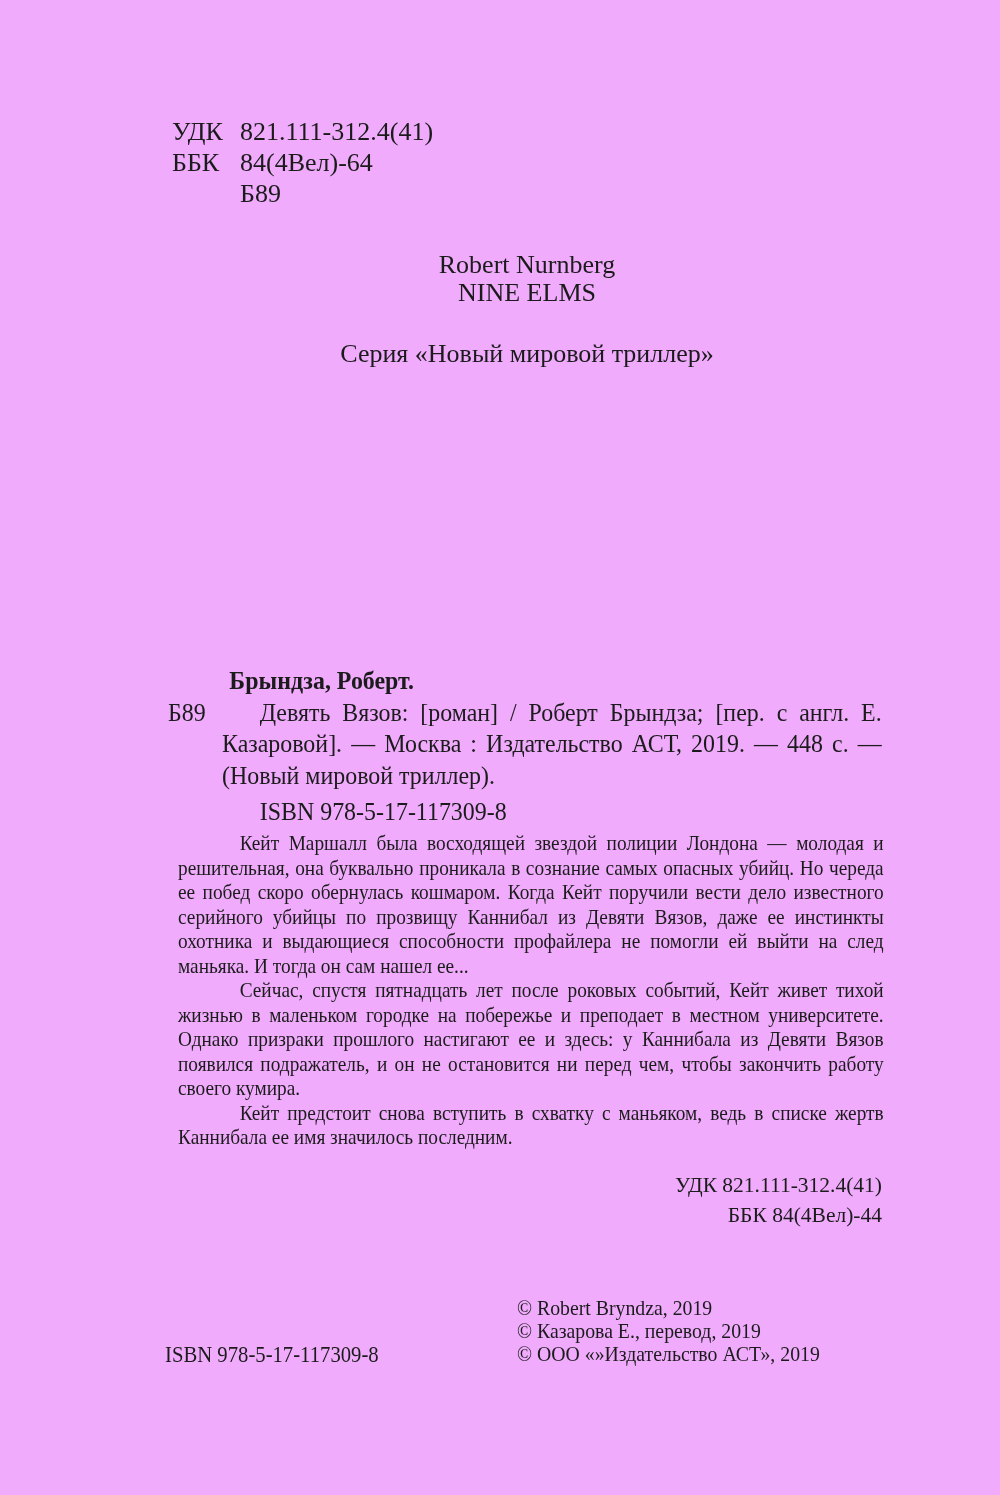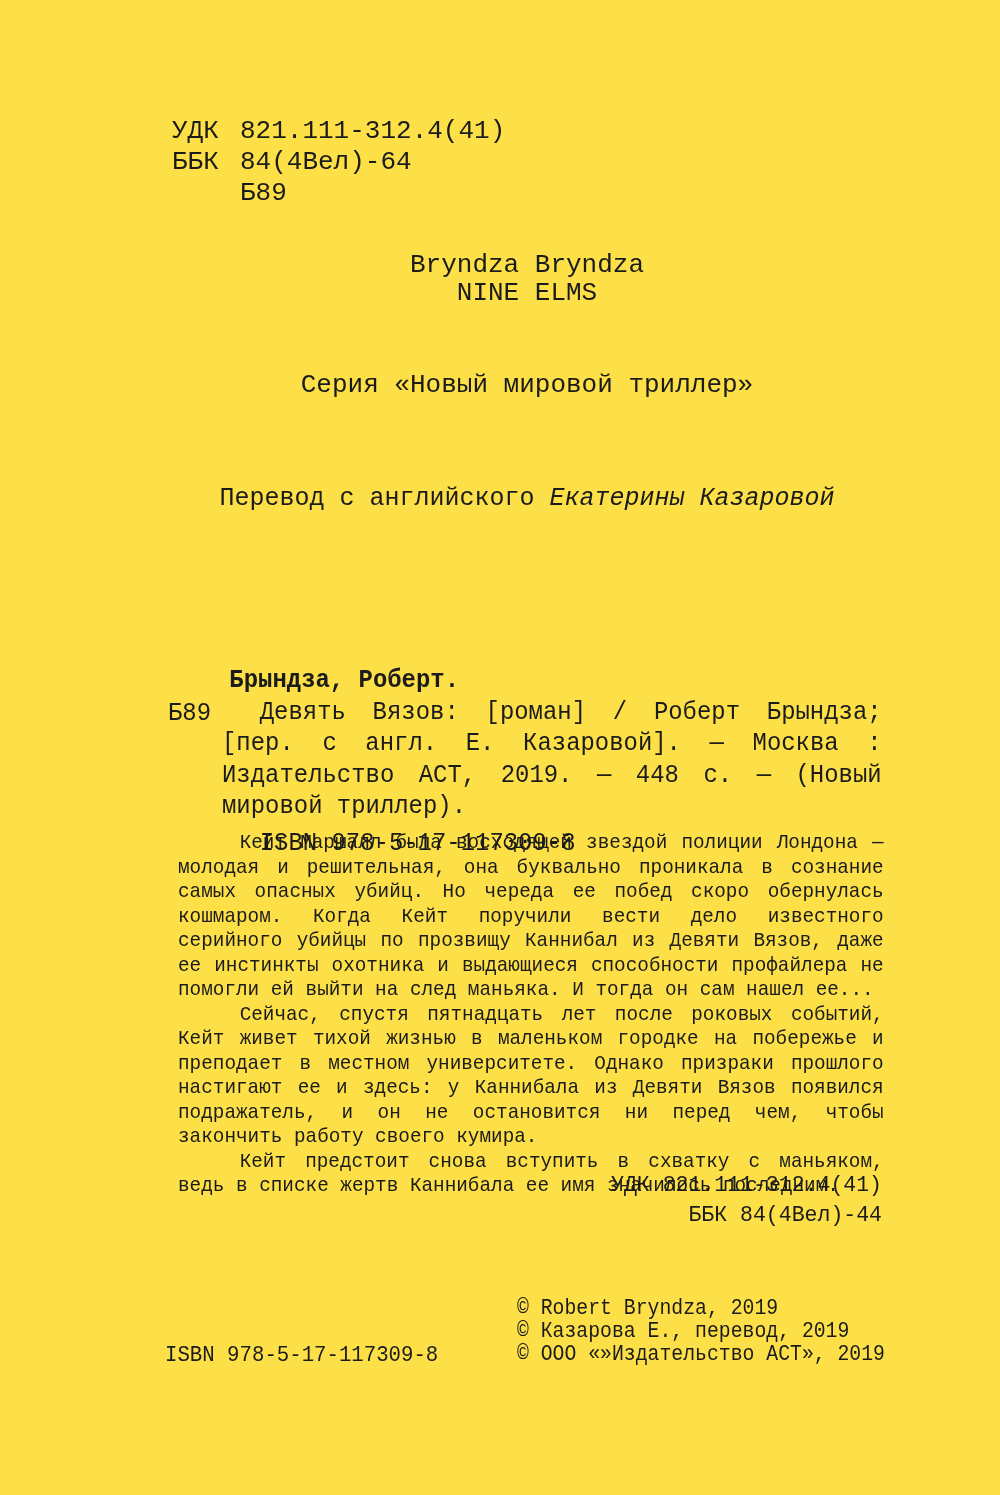--- a/index.html
+++ b/index.html
@@ -1,32 +1,32 @@
 <!DOCTYPE html>
 <html><head>
 <meta charset="utf-8">
 <style>
   html,body { margin:0; padding:0; background:#e8e8e8; }
   .page {
     position:relative; width:1000px; height:1495px; margin:0 auto;
-    background:#fde047; color:#1b1b1b; overflow:hidden;
-    font-family:Liberation Mono, monospace;
+    background:#f0abfc; color:#1b1b1b; overflow:hidden;
+    font-family:Liberation Serif, serif;
   }
   .blk { position:absolute; }
   
   .narrow { transform:scaleX(0.92); transform-origin:0 0; }
 
   
   .codes-top { left:172px; top:116px; font-size:26px; line-height:31px; }
   .code-label { display:inline-block; width:68px; }
 
   
   .centered { left:172px; width:710px; text-align:center; }
   .title-block { top:251px; font-size:26px; line-height:28px; }
-  .series-line { top:339px; font-size:26px;margin-top:31px; }
+  .series-line { top:339px; font-size:26px; }
   .agency-note { top:397px; font-size:25px; line-height:29px; white-space:pre-wrap; }
   .translation-note { top:484px; font-size:25px; }
   .cover-note { top:537px; font-size:25px; }
   .credit-name { font-style:italic; }
 
   
   .catalog { left:222px; top:665px; width:717px; font-size:26px; line-height:31.5px; text-align:justify; }
   .catalog-heading { font-weight:bold; margin:0 0 0 8px; }
   .catalog-desc { margin:0; text-indent:41px; }
   .catalog-isbn { margin:5px 0 0 41px; }
@@ -51,30 +51,29 @@
 
 <div class="page">
 
   <div class="blk codes-top">
     <div><span class="code-label">УДК</span><span>821.111-312.4(41)</span></div>
     <div><span class="code-label">ББК</span><span>84(4Вел)-64</span></div>
     <div><span class="code-label"></span><span>Б89</span></div>
   </div>
 
   <div class="blk centered title-block">
-    <div>Bryndza Bryndza</div>
+    <div>Robert Nurnberg</div>
     <div>NINE ELMS</div>
   </div>
 
   <div class="blk centered series-line">Серия «Новый мировой триллер»</div>
 
   <div class="blk centered agency-note">
   </div>
 
-  <div class="blk centered translation-note"><span>Перевод с английского </span><span class="credit-name">Екатерины Казаровой</span></div>
 
 
   <div class="blk narrow catalog-sign">Б89</div>
 
   <div class="blk narrow catalog">
     <p class="catalog-heading">Брындза, Роберт.</p>
     <p class="catalog-desc">Девять Вязов: [роман] / Роберт Брындза; [пер. с англ. Е. Казаровой]. — Москва : Издательство АСТ, 2019. — 448 с. — (Новый мировой триллер).</p>
     <div class="catalog-isbn">ISBN 978-5-17-117309-8</div>
   </div>
 

